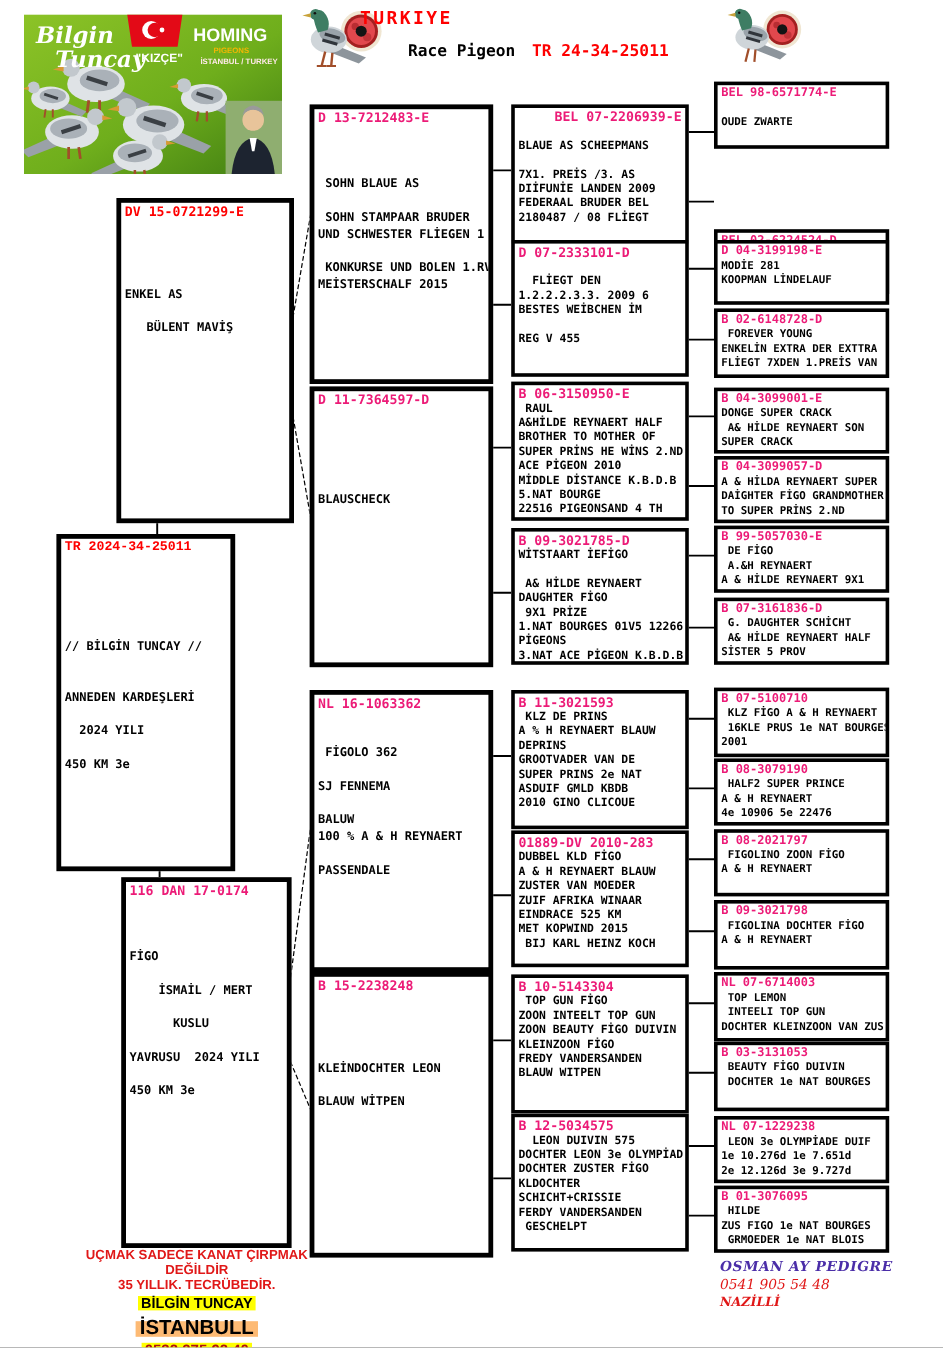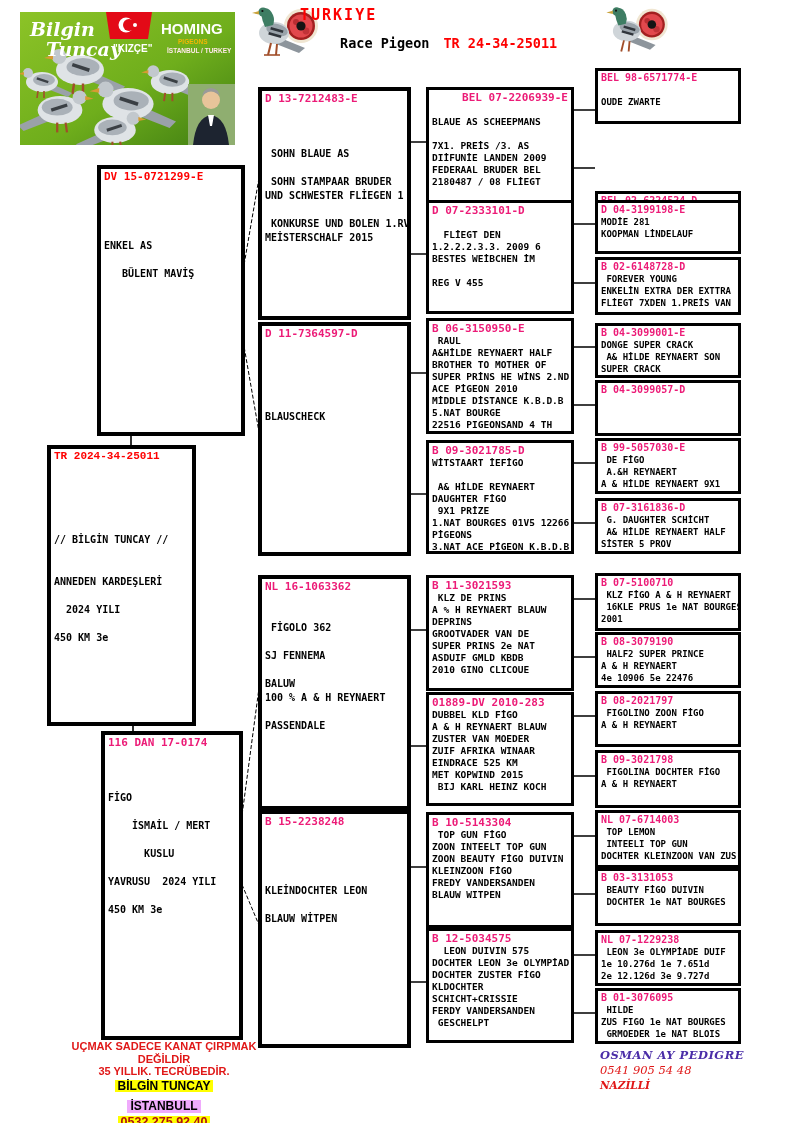--- a/index.html
+++ b/index.html
@@ -21,21 +21,21 @@
   .g2{border-width:4px;} .g2 .bd{font-size:10px;line-height:14px;}
   .g3{border-width:3px;} .g3 .bd{font-size:9.5px;line-height:12px;}
   .g4{border-width:3px;} .g4 .hd{font-size:10px;line-height:12px;}
   .g4 .bd{font-size:9px;line-height:12px;}
   #connectors{position:absolute;left:0;top:0;z-index:0;}
   #boxes .pbox{z-index:1;}
   
   .fl{position:absolute;left:38px;top:1040px;width:252px;text-align:center;
       font-family:"Liberation Sans",sans-serif;font-weight:bold;font-size:11px;color:#e01818;line-height:12.5px;}
   .fl .hl{display:inline-block;background:#ffff00;color:#000;font-size:12px;padding:0 3px;margin-top:2px;}
-  .fl .hl2{display:inline-block;background:#f0abfc;color:#000;font-size:12px;padding:0 3px;margin-top:8px;}
+  .fl .hl2{display:inline-block;background:#fdba74;color:#000;font-size:17px;padding:0 3px;margin-top:8px;}
   .fl .hl3{display:inline-block;background:#ffff00;color:#b01010;font-size:12.5px;font-weight:800;padding:0 3px;margin-top:3px;}
   .fr{position:absolute;left:600px;top:1048px;width:186px;text-align:left;
       font-family:"DejaVu Serif",serif;font-style:italic;line-height:15px;}
   .fr .nm{color:#4b2ea8;font-weight:bold;font-size:11.5px;letter-spacing:.5px;}
   .fr .ph{color:#e01818;font-size:11.5px;}
   .fr .ct{color:#e01818;font-weight:bold;font-size:10.5px;}
 </style>
 </head>
 <body>
 
@@ -334,20 +334,23 @@
 FLİEGT 7XDEN 1.PREİS VAN</div>
       </div>
       <div class="pbox g4" style="left: 595px; top: 323px; width: 140px; height: 49px;">
         <div class="hd" style="color: rgb(236, 27, 119);">B 04-3099001-E</div>
         <div class="bd">DONGE SUPER CRACK
  A&amp; HİLDE REYNAERT SON
 SUPER CRACK</div>
       </div>
       <div class="pbox g4" style="left: 595px; top: 380px; width: 140px; height: 50px;">
         <div class="hd" style="color: rgb(236, 27, 119);">B 04-3099057-D</div>
+        <div class="bd">A &amp; HİLDA REYNAERT SUPER
+DAİGHTER FİGO GRANDMOTHER
+TO SUPER PRİNS 2.ND</div>
       </div>
       <div class="pbox g4" style="left: 595px; top: 438px; width: 140px; height: 50px;">
         <div class="hd" style="color: rgb(236, 27, 119);">B 99-5057030-E</div>
         <div class="bd"> DE FİGO
  A.&amp;H REYNAERT
 A &amp; HİLDE REYNAERT 9X1</div>
       </div>
       <div class="pbox g4" style="left: 595px; top: 498px; width: 140px; height: 50px;">
         <div class="hd" style="color: rgb(236, 27, 119);">B 07-3161836-D</div>
         <div class="bd"> G. DAUGHTER SCHİCHT

